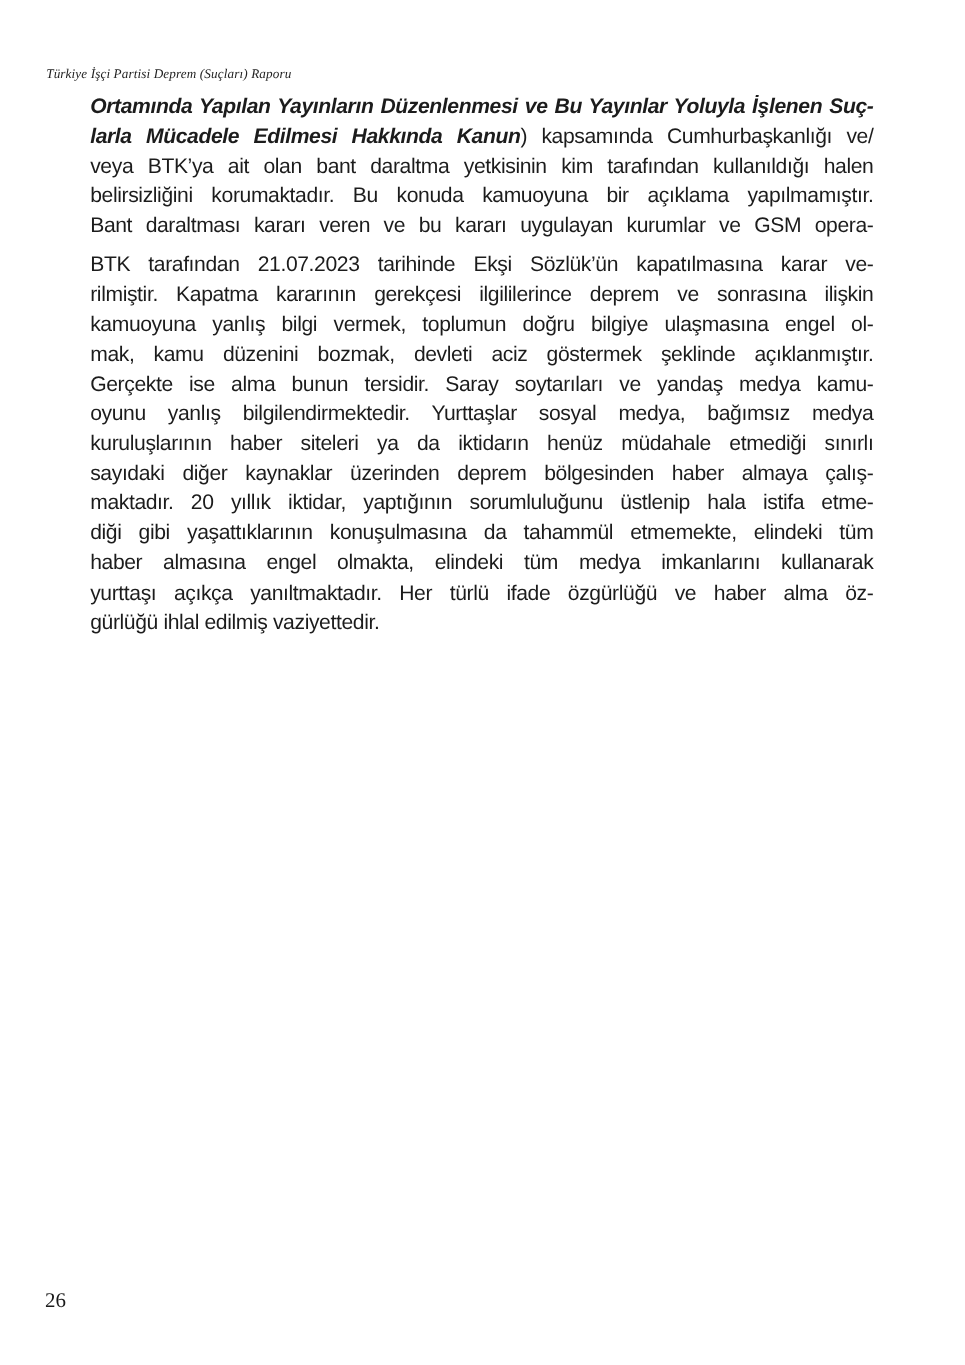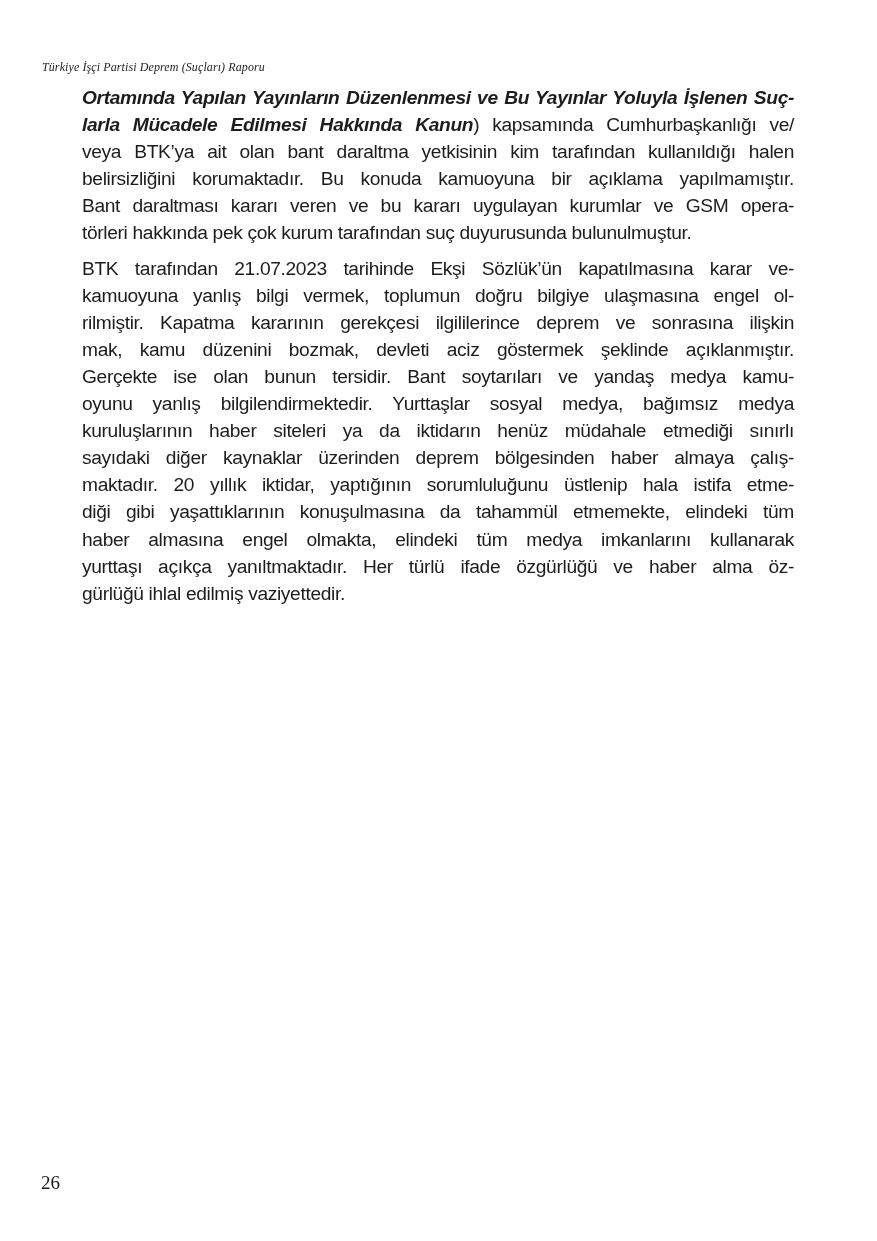--- a/index.html
+++ b/index.html
@@ -31,28 +31,27 @@
 
 <div class="running-header">Türkiye İşçi Partisi Deprem (Suçları) Raporu</div>
 
 <div class="body-text">
   <div class="para">
     <span class="line"><em>Ortamında Yapılan Yayınların Düzenlenmesi ve Bu Yayınlar Yoluyla İşlenen Suç-</em><span></span></span>
     <span class="line"><em>larla Mücadele Edilmesi Hakkında Kanun</em><span>) kapsamında Cumhurbaşkanlığı ve/</span></span>
     <span class="line">veya BTK’ya ait olan bant daraltma yetkisinin kim tarafından kullanıldığı halen</span>
     <span class="line">belirsizliğini korumaktadır. Bu konuda kamuoyuna bir açıklama yapılmamıştır.</span>
     <span class="line">Bant daraltması kararı veren ve bu kararı uygulayan kurumlar ve GSM opera-</span>
-    <span class="line last">törleri hakkında pek çok kurum tarafından suç duyurusunda bulunulmuştur.</span>
   </div>
   <div class="para">
     <span class="line">BTK tarafından 21.07.2023 tarihinde Ekşi Sözlük’ün kapatılmasına karar ve-</span>
+    <span class="line">rilmiştir. Kapatma kararının gerekçesi ilgililerince deprem ve sonrasına ilişkin</span>
     <span class="line">kamuoyuna yanlış bilgi vermek, toplumun doğru bilgiye ulaşmasına engel ol-</span>
-    <span class="line">rilmiştir. Kapatma kararının gerekçesi ilgililerince deprem ve sonrasına ilişkin</span>
     <span class="line">mak, kamu düzenini bozmak, devleti aciz göstermek şeklinde açıklanmıştır.</span>
-    <span class="line">Gerçekte ise olan bunun tersidir. Bant soytarıları ve yandaş medya kamu-</span>
+    <span class="line">Gerçekte ise alma bunun tersidir. Saray soytarıları ve yandaş medya kamu-</span>
     <span class="line">oyunu yanlış bilgilendirmektedir. Yurttaşlar sosyal medya, bağımsız medya</span>
     <span class="line">kuruluşlarının haber siteleri ya da iktidarın henüz müdahale etmediği sınırlı</span>
     <span class="line">sayıdaki diğer kaynaklar üzerinden deprem bölgesinden haber almaya çalış-</span>
     <span class="line">maktadır. 20 yıllık iktidar, yaptığının sorumluluğunu üstlenip hala istifa etme-</span>
     <span class="line">diği gibi yaşattıklarının konuşulmasına da tahammül etmemekte, elindeki tüm</span>
     <span class="line">haber almasına engel olmakta, elindeki tüm medya imkanlarını kullanarak</span>
     <span class="line">yurttaşı açıkça yanıltmaktadır. Her türlü ifade özgürlüğü ve haber alma öz-</span>
     <span class="line last">gürlüğü ihlal edilmiş vaziyettedir.</span>
   </div>
 </div>

